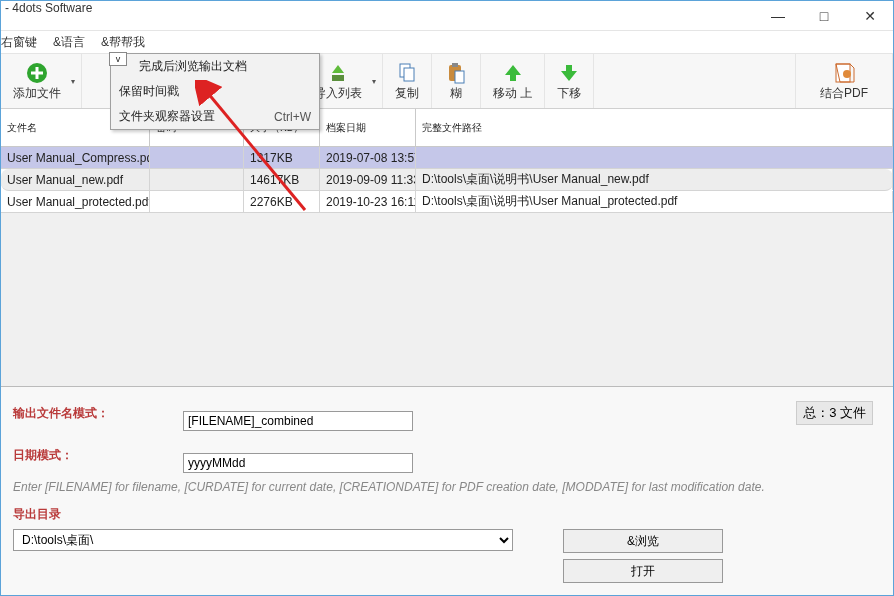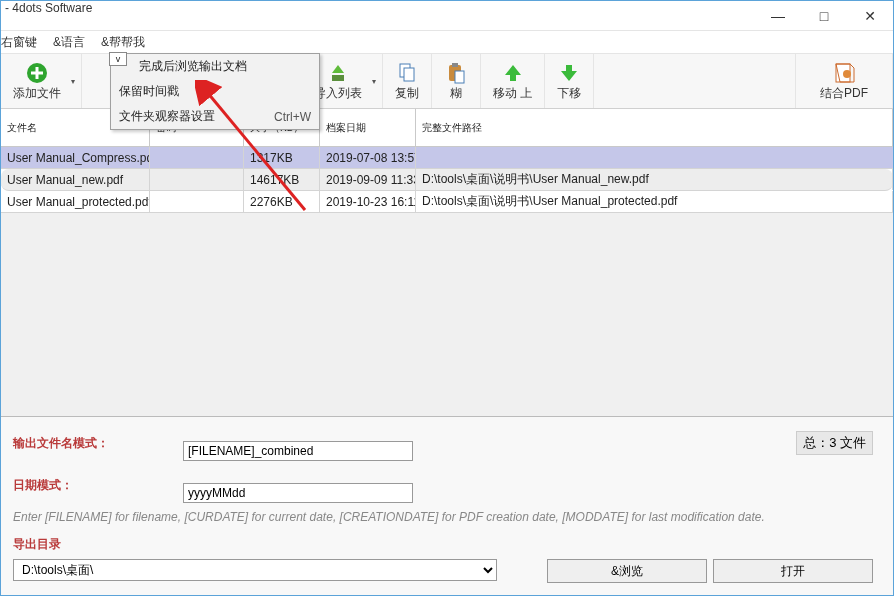--- a/index.html
+++ b/index.html
@@ -27,21 +27,21 @@
 .table-spacer { flex: 1; background: #f0f0f0; }
 .bottom-panel { border-top: 1px solid #bbb; padding: 8px 20px 12px 12px; background: #f8f8f8; font-size: 12px; }
 .form-row { display: flex; align-items: center; margin-bottom: 6px; }
 .form-label { color: #b93a3a; font-weight: bold; width: 170px; }
 .form-input { border: 1px solid #999; padding: 2px 4px; width: 230px; font-size: 12px; height: 20px; margin-top: 16px; }
 .total-label { margin-left: auto; background: #e8e8e8; border: 1px solid #ccc; padding: 2px 6px; font-size: 13px; }
 .hint { color: #888; font-style: italic; margin: 4px 0 10px 0; line-height: 1.4; }
 .export-label { color: #b93a3a; font-weight: bold; margin-bottom: 6px; }
 .export-row { display: flex; gap: 50px; align-items: flex-start; }
 .export-select { border: 1px solid #999; padding: 2px 4px; width: 500px; height: 22px; font-size: 12px; background: #fff; }
-.side-btns { display: flex; flex-direction: row; gap: 6px; }
+.side-btns { display: flex; flex-direction: column; gap: 6px; }
 .std-btn { border: 1px solid #999; background: #efefef; width: 160px; height: 24px; font-size: 12px; }
 .dropdown-panel { position: absolute; left: 110px; top: 53px; background: #f2f2f2; border: 1px solid #a0a0a0; box-shadow: 2px 2px 3px rgba(0,0,0,.2); width: 210px; z-index: 50; font-size: 12px; }
 .dd-row { padding: 4px 8px; display: flex; align-items: center; color: #222; }
 .dd-check { width: 18px; height: 14px; border: 1px solid #888; background: #fff; margin-right: 10px; position: absolute; left: -2px; top: -2px; display:flex;align-items:center;justify-content:center;font-size:9px;}
 .dd-top { position: relative; padding-left: 28px; }
 .red-arrow { position: absolute; z-index: 60; pointer-events: none; }
 
 .c0{width:149px}.c1{width:94px}.c2{width:76px}.c3{width:96px}.c4{flex:1}
 </style>
 </head>

